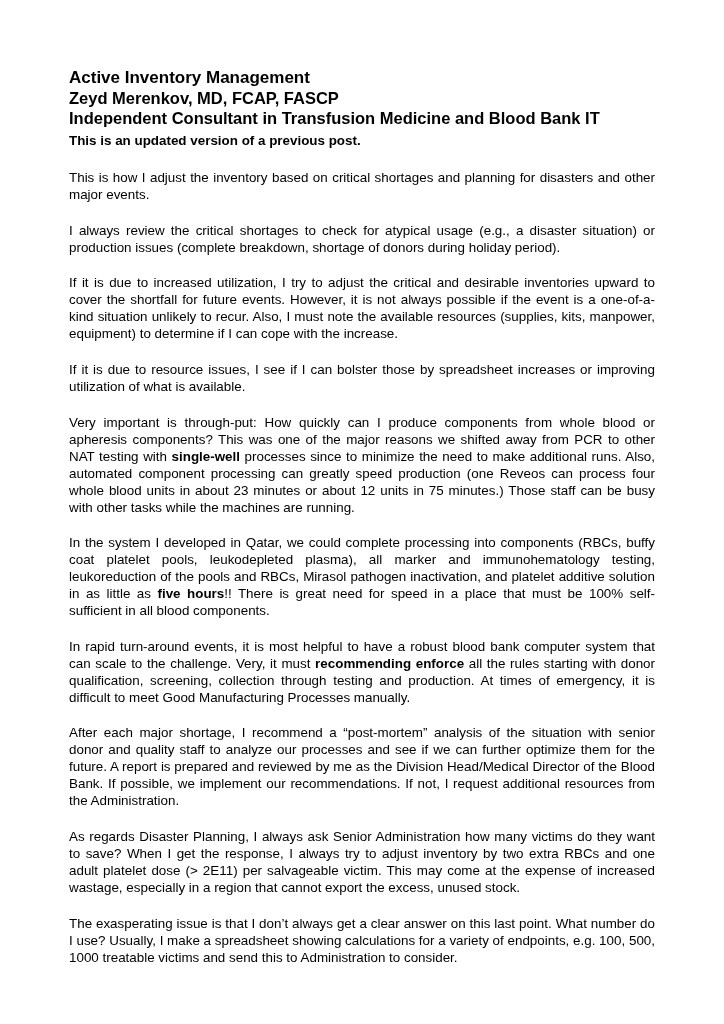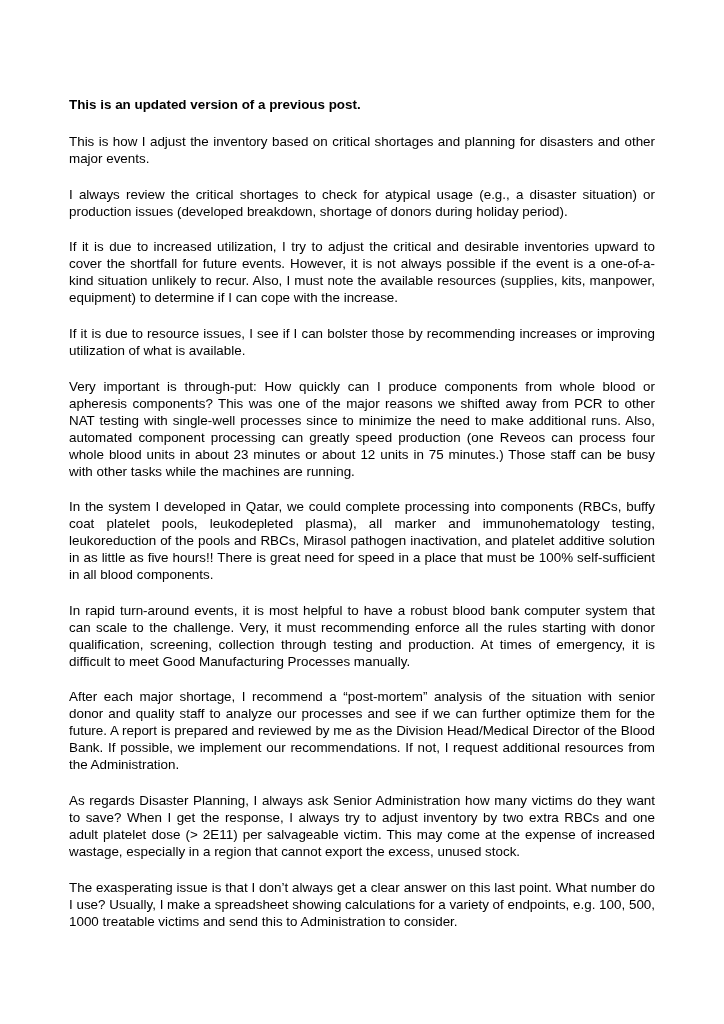--- a/index.html
+++ b/index.html
@@ -29,42 +29,47 @@
     .title-block div {
       white-space: nowrap;
     }
     .title-block .main-title {
       font-size: 17px;
     }
     .note {
       font-weight: bold;
       font-size: 13.4px;
       line-height: 18.6px;
-      margin-top: 28px;
+      margin-top: 4px;
     }
     p {
       margin: 18.6px 0 0 0;
       font-size: 13.4px;
       line-height: 17px;
       text-align: justify;
       text-align-last: left;
     }
-    b { font-weight: normal; }
+    b { font-weight: bold; }
   </style>
 </head>
 <body>
 
 <div class="page">
+  <div class="title-block">
+    <div class="main-title">Active Inventory Management</div>
+    <div>Zeyd Merenkov, MD, FCAP, FASCP</div>
+    <div>Independent Consultant in Transfusion Medicine and Blood Bank IT</div>
+  </div>
 
   <div class="note">This is an updated version of a previous post.</div>
 
   <p>This is how I adjust the inventory based on critical shortages and planning for disasters and other major events.</p>
-  <p>I always review the critical shortages to check for atypical usage (e.g., a disaster situation) or production issues (developed breakdown, shortage of donors during holiday period).</p>
+  <p>I always review the critical shortages to check for atypical usage (e.g., a disaster situation) or production issues (complete breakdown, shortage of donors during holiday period).</p>
   <p>If it is due to increased utilization, I try to adjust the critical and desirable inventories upward to cover the shortfall for future events.  However, it is not always possible if the event is a one-of-a-kind situation unlikely to recur.  Also, I must note the available resources (supplies, kits, manpower, equipment) to determine if I can cope with the increase.</p>
-  <p>If it is due to resource issues, I see if I can bolster those by recommending increases or improving utilization of what is available.</p>
+  <p>If it is due to resource issues, I see if I can bolster those by spreadsheet increases or improving utilization of what is available.</p>
 
   <p><span>Very important is through-put:  How quickly can I produce components from whole blood or apheresis components?  This was one of the major reasons we shifted away from PCR to other NAT testing with </span><b>single-well</b><span> processes since to minimize the need to make additional runs.  Also, automated component processing can greatly speed production (one Reveos can process four whole blood units in about 23 minutes or about 12 units in 75 minutes.)  Those staff can be busy with other tasks while the machines are running.</span></p>
 
   <p><span>In the system I developed in Qatar, we could complete processing into components (RBCs, buffy coat platelet pools, leukodepleted plasma), all marker and immunohematology testing, leukoreduction of the pools and RBCs, Mirasol pathogen inactivation, and platelet additive solution in as little as </span><b>five hours</b><span>!!  There is great need for speed in a place that must be 100% self-sufficient in all blood components.</span></p>
 
   <p><span>In rapid turn-around events, it is most helpful to have a robust blood bank computer system that can scale to the challenge.  Very, it must </span><b>recommending enforce</b><span> all the rules starting with donor qualification, screening, collection through testing and production.  At times of emergency, it is difficult to meet Good Manufacturing Processes manually.</span></p>
 
   <p>After each major shortage, I recommend a “post-mortem” analysis of the situation with senior donor and quality staff to analyze our processes and see if we can further optimize them for the future.  A report is prepared and reviewed by me as the Division Head/Medical Director of the Blood Bank.  If possible, we implement our recommendations.  If not, I request additional resources from the Administration.</p>
   <p>As regards Disaster Planning, I always ask Senior Administration how many victims do they want to save?  When I get the response, I always try to adjust inventory by two extra RBCs and one adult platelet dose (&gt; 2E11) per salvageable victim.  This may come at the expense of increased wastage, especially in a region that cannot export the excess, unused stock.</p>
   <p>The exasperating issue is that I don’t always get a clear answer on this last point.  What number do I use?  Usually, I make a spreadsheet showing calculations for a variety of endpoints, e.g. 100, 500, 1000 treatable victims and send this to Administration to consider.</p>

